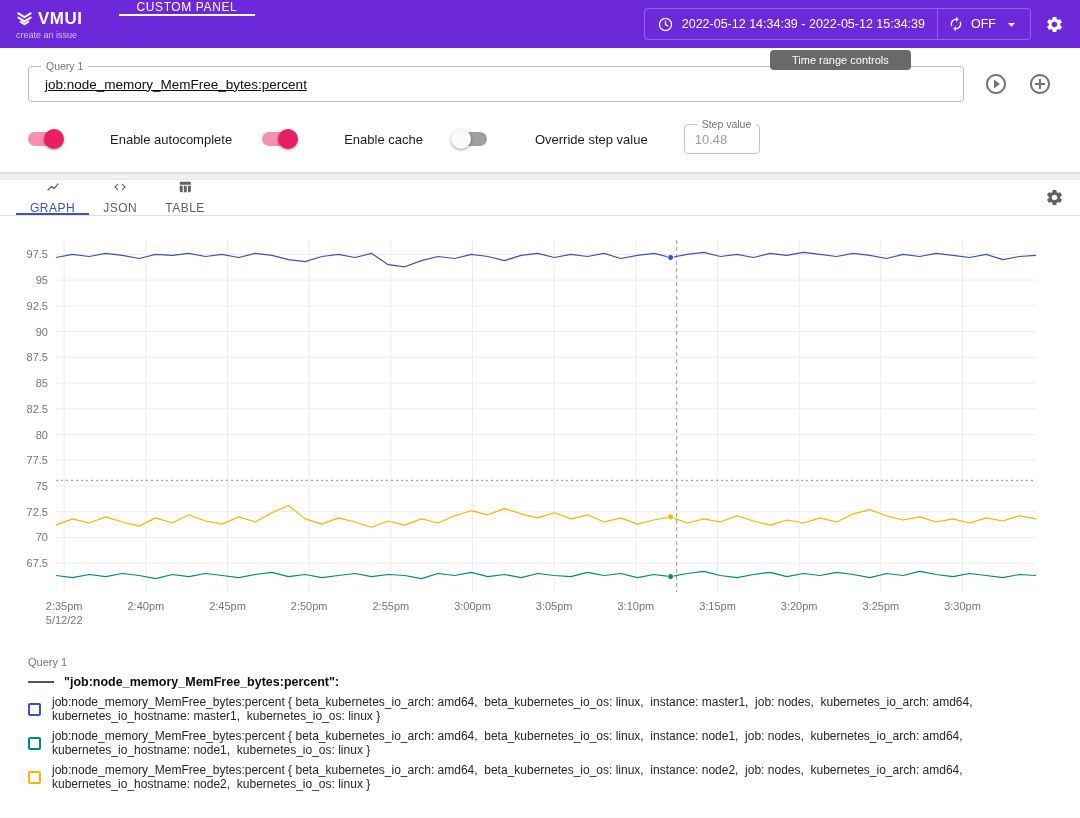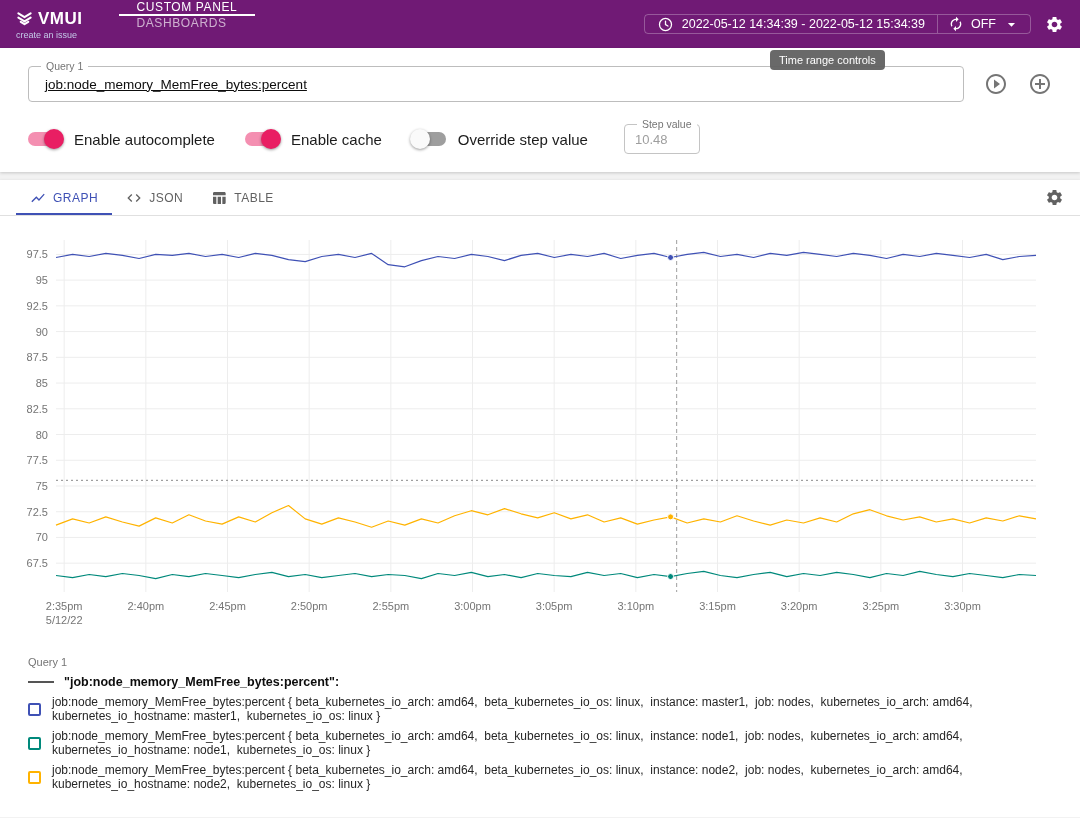--- a/index.html
+++ b/index.html
@@ -1,56 +1,56 @@
 <!DOCTYPE html>
 <html><head>
 <meta charset="utf-8">
 <style>
   * { margin:0; padding:0; box-sizing:border-box; }
   body { width:1080px; font-family:"Liberation Sans", sans-serif; background:#f2f2f2; color:#111; }
 
   
-  .app-header { position:relative; height:48px; background:#701a75; color:#fff; display:flex; align-items:stretch; padding:0 16px; }
+  .app-header { position:relative; height:48px; background:#6d28d9; color:#fff; display:flex; align-items:stretch; padding:0 16px; }
   .logo-block { display:flex; flex-direction:column; justify-content:center; margin-right:36px; }
   .logo-row { display:flex; align-items:center; gap:5px; }
   .logo-text { font-weight:bold; font-size:17px; letter-spacing:.5px; }
   .issue-link { font-size:9px; color:#c5cae9; cursor:pointer; margin-top:1px; }
   .header-nav { display:flex; align-items:stretch;flex-direction:column; }
   .nav-tab { display:flex; align-items:center; padding:0 18px; font-size:12px; font-weight:500; letter-spacing:.6px; color:rgba(255,255,255,.65); cursor:pointer; border-bottom:2px solid transparent; }
   .nav-tab.active { color:#fff; border-bottom-color:#fff; }
   .header-right { margin-left:auto; display:flex; align-items:center; gap:14px; }
-  .tr-group { display:flex; align-items:center; height:20px; border:1px solid rgba(255,255,255,.28); border-radius:4px; }
+  .tr-group { display:flex; align-items:center; height:32px; border:1px solid rgba(255,255,255,.28); border-radius:4px; }
   .tr-left { display:flex; align-items:center; gap:8px; padding:0 12px; font-size:12.5px; cursor:pointer; white-space:nowrap; }
   .tr-sep { width:1px; align-self:stretch; background:rgba(255,255,255,.28); }
   .tr-right { display:flex; align-items:center; gap:7px; padding:0 10px; font-size:12.5px; cursor:pointer; }
   .icon-btn { display:flex; align-items:center; cursor:pointer; }
 
-  .tooltip { position:absolute; top:50px; left:770px; background:rgba(97,97,97,.95); color:#fff; font-size:11px; padding:4px 9px; border-radius:4px; z-index:10; white-space:nowrap; }
+  .tooltip { position:absolute; top:50px; left:770px; background:rgba(97,97,97,.95); color:#fff; font-size:11px; padding:4px 22px; border-radius:4px; z-index:10; white-space:nowrap; }
 
   
   .query-paper { background:#fff; padding:18px 28px 18px; box-shadow:0 1px 3px rgba(0,0,0,.18); position:relative; }
   .query-row { display:flex; align-items:center; gap:20px; }
   .query-field { position:relative; flex:1; height:36px; border:1px solid #bdbdbd; border-radius:4px; display:flex; align-items:center; padding:0 16px; cursor:text; }
   .float-label { position:absolute; top:-7px; left:12px; background:#fff; padding:0 5px; font-size:10.5px; color:#757575; }
   .query-text { font-size:13.5px; color:#0d0d0d; text-decoration:underline; }
   .round-icon { width:24px; height:24px; cursor:pointer; flex:none; }
   .toggles-row { display:flex; align-items:center; margin-top:22px; }
   .switch-row { display:flex; align-items:center; gap:12px; margin-right:30px; cursor:pointer; }
   .switch { position:relative; width:34px; height:14px; border-radius:7px; background:#9e9e9e; flex:none; }
   .switch .thumb { position:absolute; top:-3px; left:-2px; width:20px; height:20px; border-radius:50%; background:#fafafa; box-shadow:0 1px 3px rgba(0,0,0,.4); transition:left .1s; }
   .switch.on { background:#f48fb1; }
   .switch.on .thumb { left:16px; background:#e91e63; }
-  .switch-label { font-size:15px; color:#1c1c1c; }
+  .switch-label { font-size:13px; color:#1c1c1c;margin-left:36px; }
   .step-field { position:relative; width:76px; height:30px; border:1px solid #c4c4c4; border-radius:4px; margin-left:6px; }
   .step-field input { width:100%; height:100%; border:none; outline:none; background:transparent; padding:0 10px; font-size:13px; color:#9e9e9e; font-family:Liberation Sans, sans-serif; }
 
   
   .graph-paper { background:#fff; margin-top:8px; box-shadow:0 1px 3px rgba(0,0,0,.18); padding-bottom:26px; }
   .view-tabbar { display:flex; align-items:center; height:36px; border-bottom:1px solid #e0e0e0; padding:0 16px; }
-  .view-tab { display:flex; align-items:center; gap:7px; padding:0 14px; height:100%; font-size:12px; font-weight:500; letter-spacing:.5px; color:#616161; cursor:pointer; }
+  .view-tab { display:flex; align-items:center; gap:7px; padding:0 14px; height:100%; font-size:12px; font-weight:500; letter-spacing:.5px; color:#616161; cursor:pointer;flex-direction:column; }
   .view-tab svg { width:16px; height:16px; fill:currentColor; }
   .view-tab.active { color:#3F51B5; box-shadow:inset 0 -2px 0 #3F51B5; }
   .panel-gear { margin-left:auto; cursor:pointer; display:flex; }
 
   .chart-wrap { padding:10px 12px 0 12px; }
   .tick { font:11px "Liberation Sans", sans-serif; fill:#757575; }
 
   
   .legend { padding:0 28px; }
   .legend-query-label { font-size:11px; color:#757575; margin-top:14px; }
@@ -74,21 +74,20 @@
           <path d="M5 12.5 L9 15 L13 12.5" stroke="#fff" stroke-width="2.2" fill="none" stroke-linecap="round" stroke-linejoin="round"></path>
         </svg>
       </span>
       <span class="logo-text">VMUI</span>
     </div>
     <a class="issue-link">create an issue</a>
   </div>
 
   <nav class="header-nav">
     <div class="nav-tab active">CUSTOM PANEL</div>
-    <div class="nav-tab">DASHBOARDS</div>
   </nav>
 
   <div class="header-right">
     <div class="tr-group">
       <div class="tr-left">
         <span style="display:flex">
           <svg width="17" height="17" viewBox="0 0 24 24">
               <circle cx="12" cy="12" r="8.5" fill="none" stroke="#fff" stroke-width="1.8"></circle>
               <path d="M12 7.2v5l3.4 2" fill="none" stroke="#fff" stroke-width="1.8" stroke-linecap="round"></path>
             </svg>

